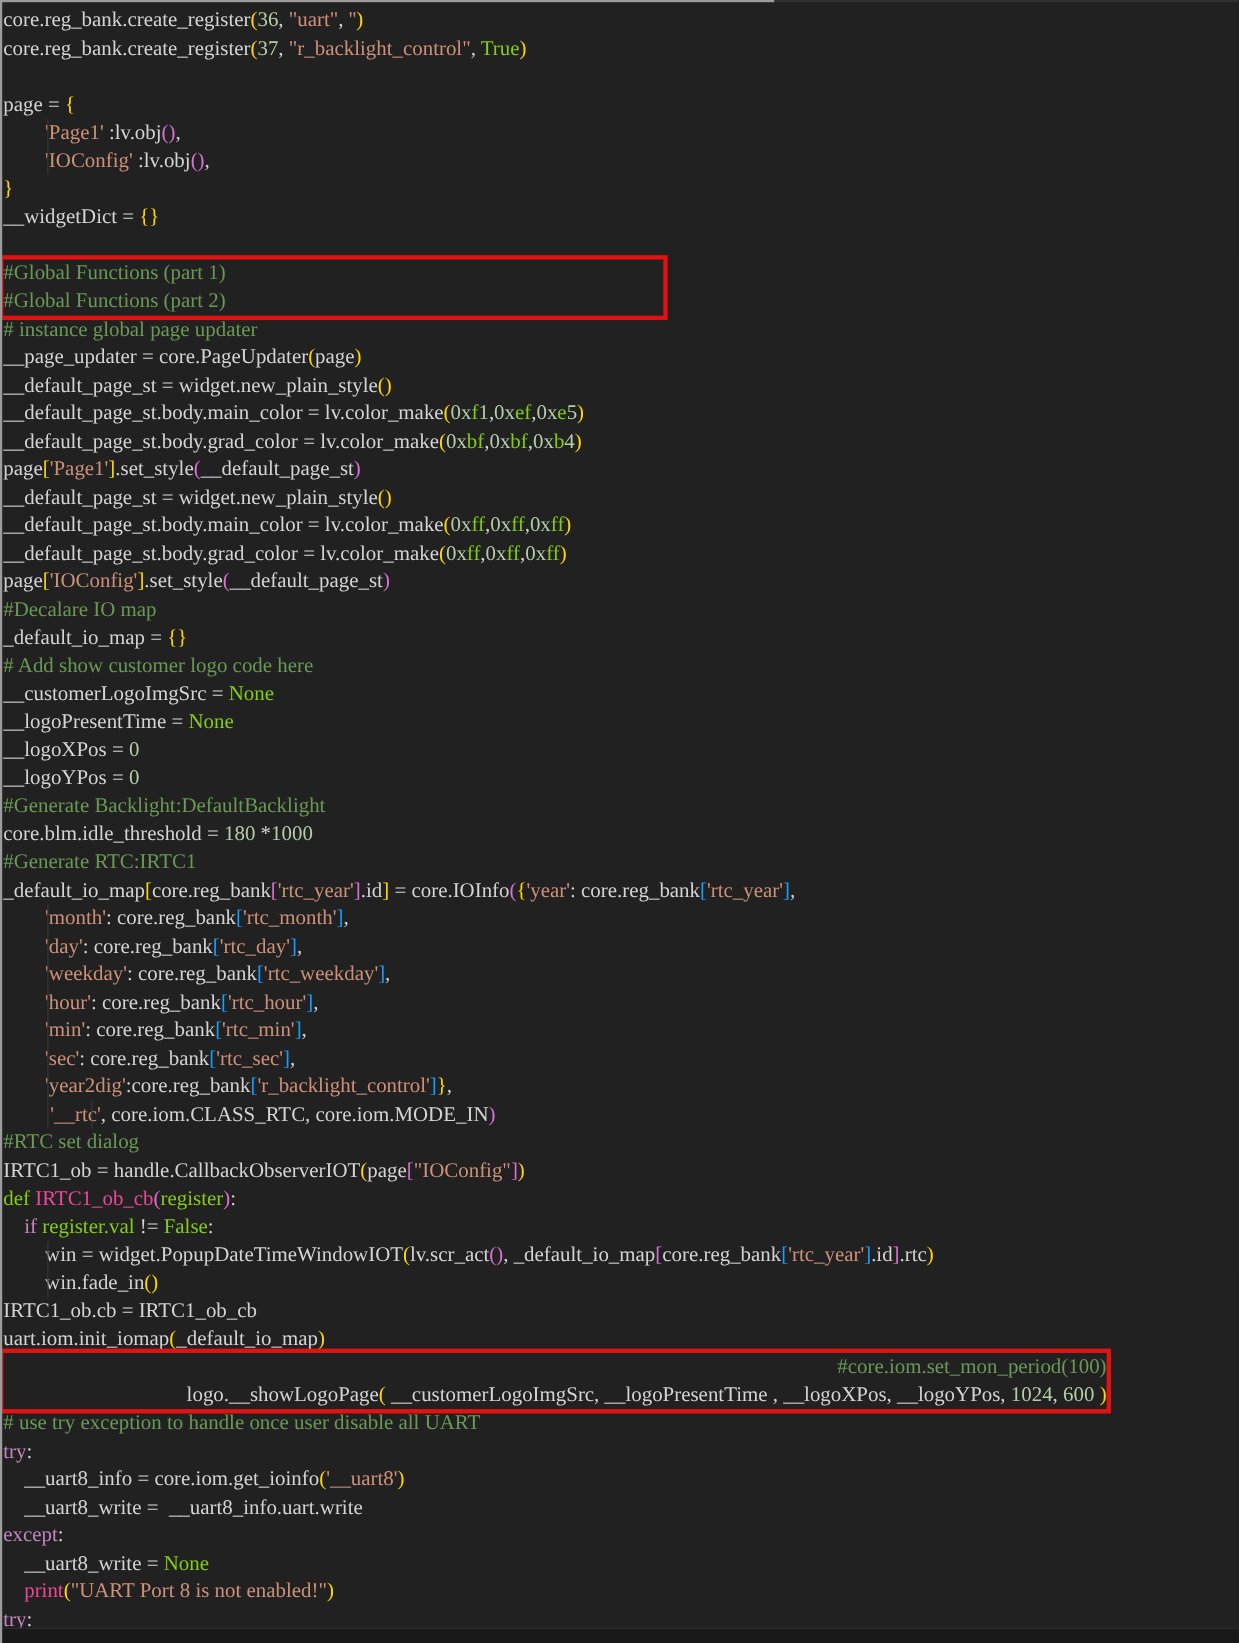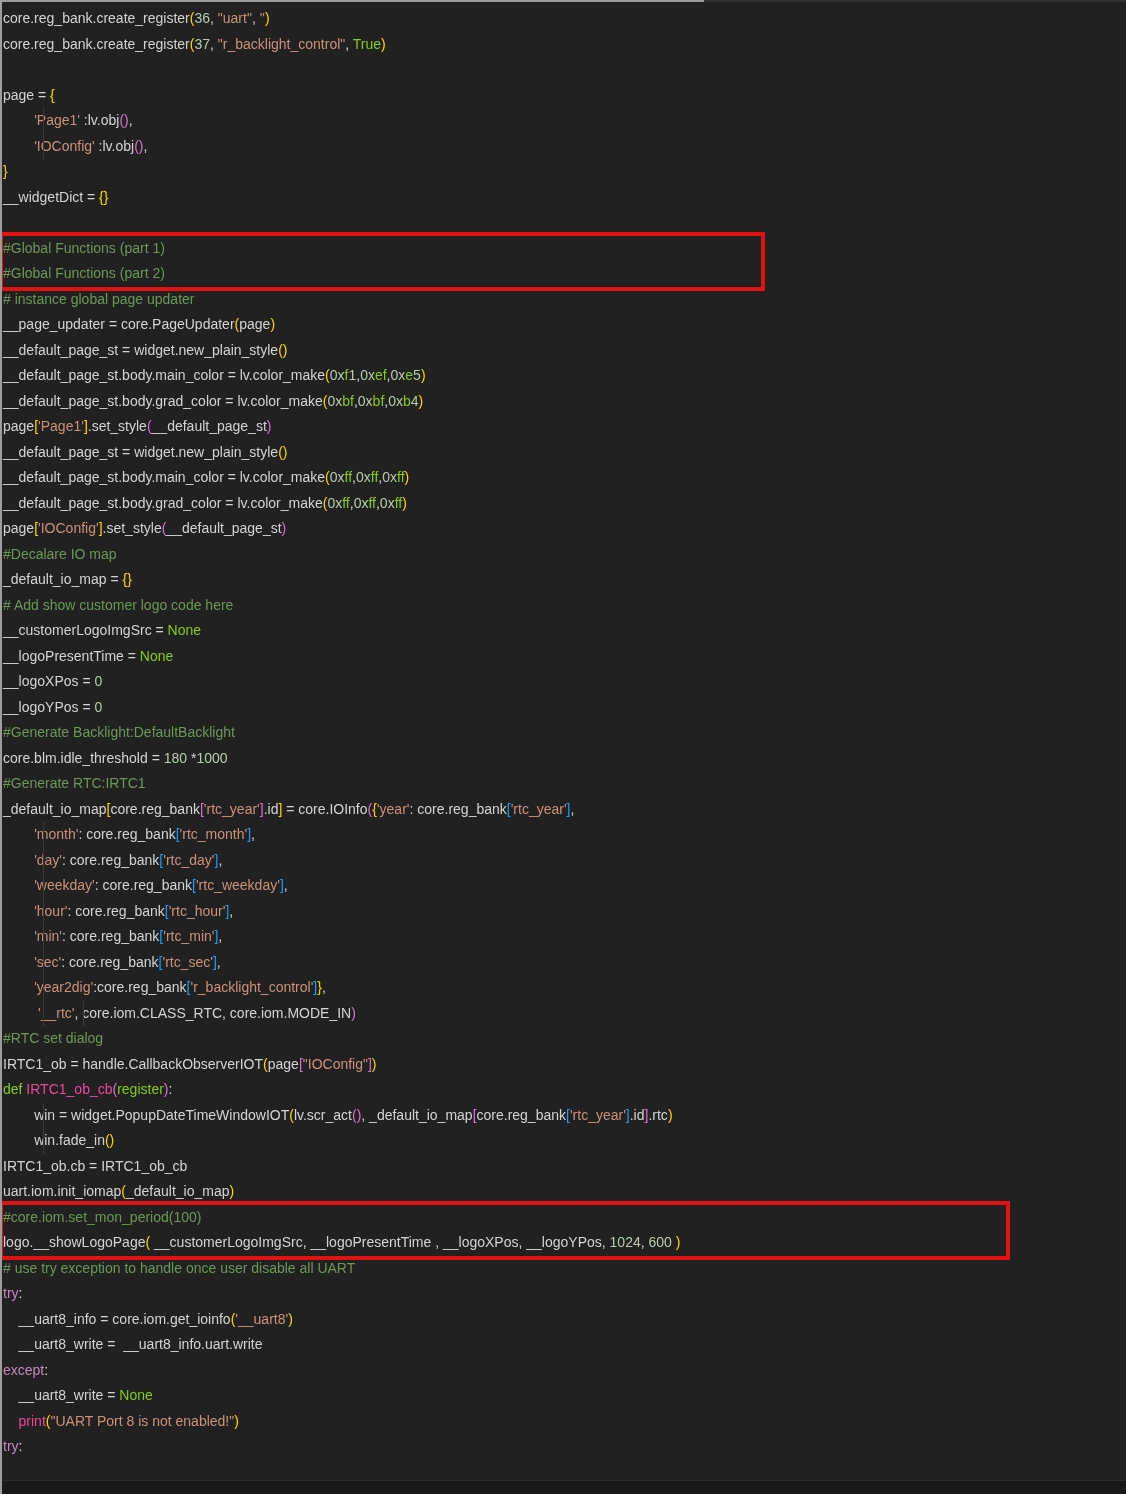--- a/index.html
+++ b/index.html
@@ -1,28 +1,28 @@
 <!DOCTYPE html>
 <html><head>
 <meta charset="utf-8">
 <style>
   html,body{margin:0;padding:0;background:#212121;}
   body{width:1126px;height:1494px;overflow:hidden;position:relative;}
   #editor{
     position:absolute;left:0;top:0;right:0;bottom:0;
     padding:6px 0 0 3px;
-    font-family:Liberation Sans, sans-serif;
-    font-size:14px;line-height:25.5px;
+    font-family:Liberation Serif, serif;
+    font-size:19px;line-height:25.5px;
     color:#d4d4d4;
   }
   .line{white-space:pre;height:25.5px;position:relative;}
   .guide{position:absolute;top:0;bottom:0;width:1px;background:#3a3a3a;}
   .redbox{position:relative;outline-style:solid;outline-width:4px;outline-offset:0px;z-index:3;}
-  .box-b1{width:758px;}
-  .box-b2{width:1003px;}
+  .box-b1{width:600px;}
+  .box-b2{width:1003px;text-align:right;}
   
   .pl{color:#d4d4d4}
   .cm{color:#6a9955}
   .st{color:#ce9178}
   .kb{color:#84cc16}
   .kc{color:#c586c0}
   .fn{color:#ec4899}
   .vb{color:#84cc16}
   .nm{color:#b5cea8}
   .b1{color:#ffd700}
@@ -76,20 +76,21 @@
     <div class="line"><i class="guide" style="left: 39.96px;"></i>        <span class="st">'day'</span><span class="pl">: core.reg_bank</span><span class="b3">[</span><span class="st">'rtc_day'</span><span class="b3">]</span><span class="pl">,</span></div>
     <div class="line"><i class="guide" style="left: 39.96px;"></i>        <span class="st">'weekday'</span><span class="pl">: core.reg_bank</span><span class="b3">[</span><span class="st">'rtc_weekday'</span><span class="b3">]</span><span class="pl">,</span></div>
     <div class="line"><i class="guide" style="left: 39.96px;"></i>        <span class="st">'hour'</span><span class="pl">: core.reg_bank</span><span class="b3">[</span><span class="st">'rtc_hour'</span><span class="b3">]</span><span class="pl">,</span></div>
     <div class="line"><i class="guide" style="left: 39.96px;"></i>        <span class="st">'min'</span><span class="pl">: core.reg_bank</span><span class="b3">[</span><span class="st">'rtc_min'</span><span class="b3">]</span><span class="pl">,</span></div>
     <div class="line"><i class="guide" style="left: 39.96px;"></i>        <span class="st">'sec'</span><span class="pl">: core.reg_bank</span><span class="b3">[</span><span class="st">'rtc_sec'</span><span class="b3">]</span><span class="pl">,</span></div>
     <div class="line"><i class="guide" style="left: 39.96px;"></i>        <span class="st">'year2dig'</span><span class="pl">:core.reg_bank</span><span class="b3">[</span><span class="st">'r_backlight_control'</span><span class="b3">]</span><span class="b1">}</span><span class="pl">,</span></div>
     <div class="line"><i class="guide" style="left: 39.96px;"></i><i class="guide" style="left: 79.92px;"></i>         <span class="st">'__rtc'</span><span class="pl">, core.iom.CLASS_RTC, core.iom.MODE_IN</span><span class="b2">)</span></div>
     <div class="line"><span class="cm">#RTC set dialog</span></div>
     <div class="line"><span class="pl">IRTC1_ob = handle.CallbackObserverIOT</span><span class="b1">(</span><span class="pl">page</span><span class="b2">[</span><span class="st">"IOConfig"</span><span class="b2">]</span><span class="b1">)</span></div>
     <div class="line"><span class="kb">def</span><span class="pl"> </span><span class="fn">IRTC1_ob_cb</span><span class="b2">(</span><span class="vb">register</span><span class="b2">)</span><span class="pl">:</span></div>
+    <div class="line">    <span class="kc">if</span><span class="pl"> </span><span class="vb">register.val</span><span class="pl"> != </span><span class="kb">False</span><span class="pl">:</span></div>
     <div class="line"><i class="guide" style="left: 39.96px;"></i>        <span class="pl">win = widget.PopupDateTimeWindowIOT</span><span class="b1">(</span><span class="pl">lv.scr_act</span><span class="b2">()</span><span class="pl">, _default_io_map</span><span class="b2">[</span><span class="pl">core.reg_bank</span><span class="b3">[</span><span class="st">'rtc_year'</span><span class="b3">]</span><span class="pl">.id</span><span class="b2">]</span><span class="pl">.rtc</span><span class="b1">)</span></div>
     <div class="line"><i class="guide" style="left: 39.96px;"></i>        <span class="pl">win.fade_in</span><span class="b1">()</span></div>
     <div class="line"><span class="pl">IRTC1_ob.cb = IRTC1_ob_cb</span></div>
     <div class="line"><span class="pl">uart.iom.init_iomap</span><span class="b1">(</span><span class="pl">_default_io_map</span><span class="b1">)</span></div>
     <div class="redbox box-b2" style="outline-color: rgb(224, 18, 18);">
       <div class="line"><span class="cm">#core.iom.set_mon_period(100)</span></div>
       <div class="line"><span class="pl">logo.__showLogoPage</span><span class="b1">(</span><span class="pl"> __customerLogoImgSrc, __logoPresentTime , __logoXPos, __logoYPos, </span><span class="nm">1024</span><span class="pl">, </span><span class="nm">600</span><span class="pl"> </span><span class="b1">)</span></div>
     </div>
     <div class="line"><span class="cm"># use try exception to handle once user disable all UART</span></div>
     <div class="line"><span class="kc">try</span><span class="pl">:</span></div>

